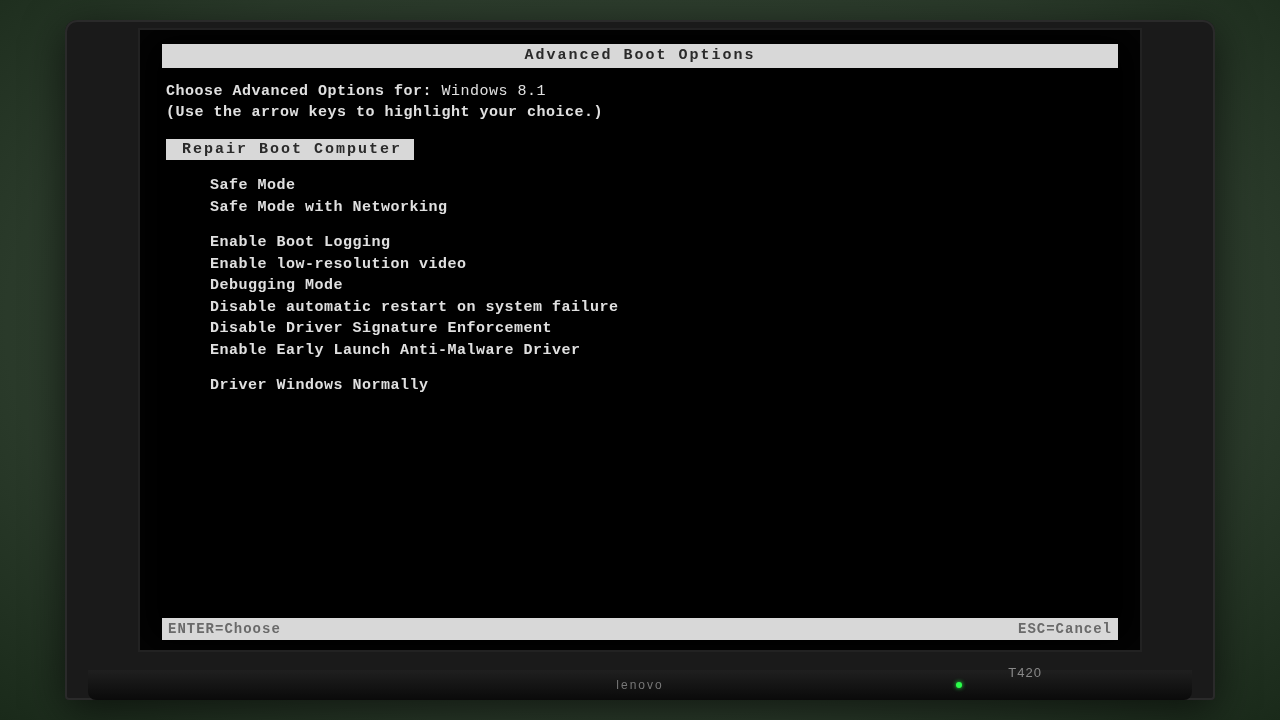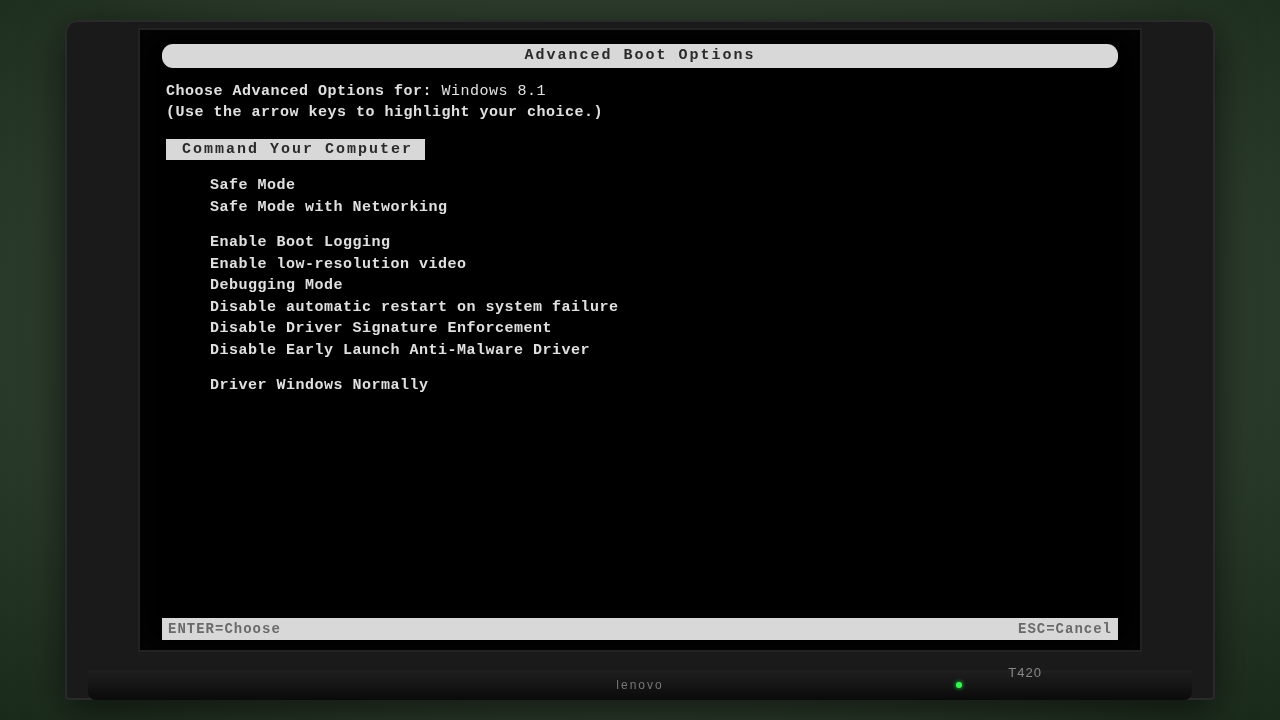--- a/index.html
+++ b/index.html
@@ -48,21 +48,20 @@
     display: flex;
     flex-direction: column;
   }
   .title-bar {
     background: #d8d8d8;
     color: #2a2a2a;
     text-align: center;
     padding: 2px 0;
     font-weight: bold;
     letter-spacing: 2px;
-    border-radius: 11px;
   }
   .body {
     flex: 1;
     padding: 14px 0 0 4px;
   }
   .prompt-line {
     margin-bottom: 2px;
   }
   .os-name { font-weight: normal; }
   .selected {
@@ -147,34 +146,34 @@
     <div class="screen">
 
       <div class="title-bar">Advanced Boot Options</div>
 
       <div class="body">
         <div class="prompt-line">
           <span>Choose Advanced Options for: </span><span class="os-name">Windows 8.1</span>
         </div>
         <div class="prompt-line">(Use the arrow keys to highlight your choice.)</div>
 
-        <div class="selected">Command Your Computer</div>
+        <div class="selected">Repair Boot Computer</div>
 
         <div class="options">
           <div class="group">
             <div class="opt">Safe Mode</div>
             <div class="opt">Safe Mode with Networking</div>
           </div>
           <div class="group">
             <div class="opt">Enable Boot Logging</div>
             <div class="opt">Enable low-resolution video</div>
             <div class="opt">Debugging Mode</div>
             <div class="opt">Disable automatic restart on system failure</div>
             <div class="opt">Disable Driver Signature Enforcement</div>
-            <div class="opt">Disable Early Launch Anti-Malware Driver</div>
+            <div class="opt">Enable Early Launch Anti-Malware Driver</div>
           </div>
           <div class="group">
             <div class="opt">Driver Windows Normally</div>
           </div>
         </div>
 
       </div>
 
       <div class="bottom-bar">
         <span>ENTER=Choose</span>

